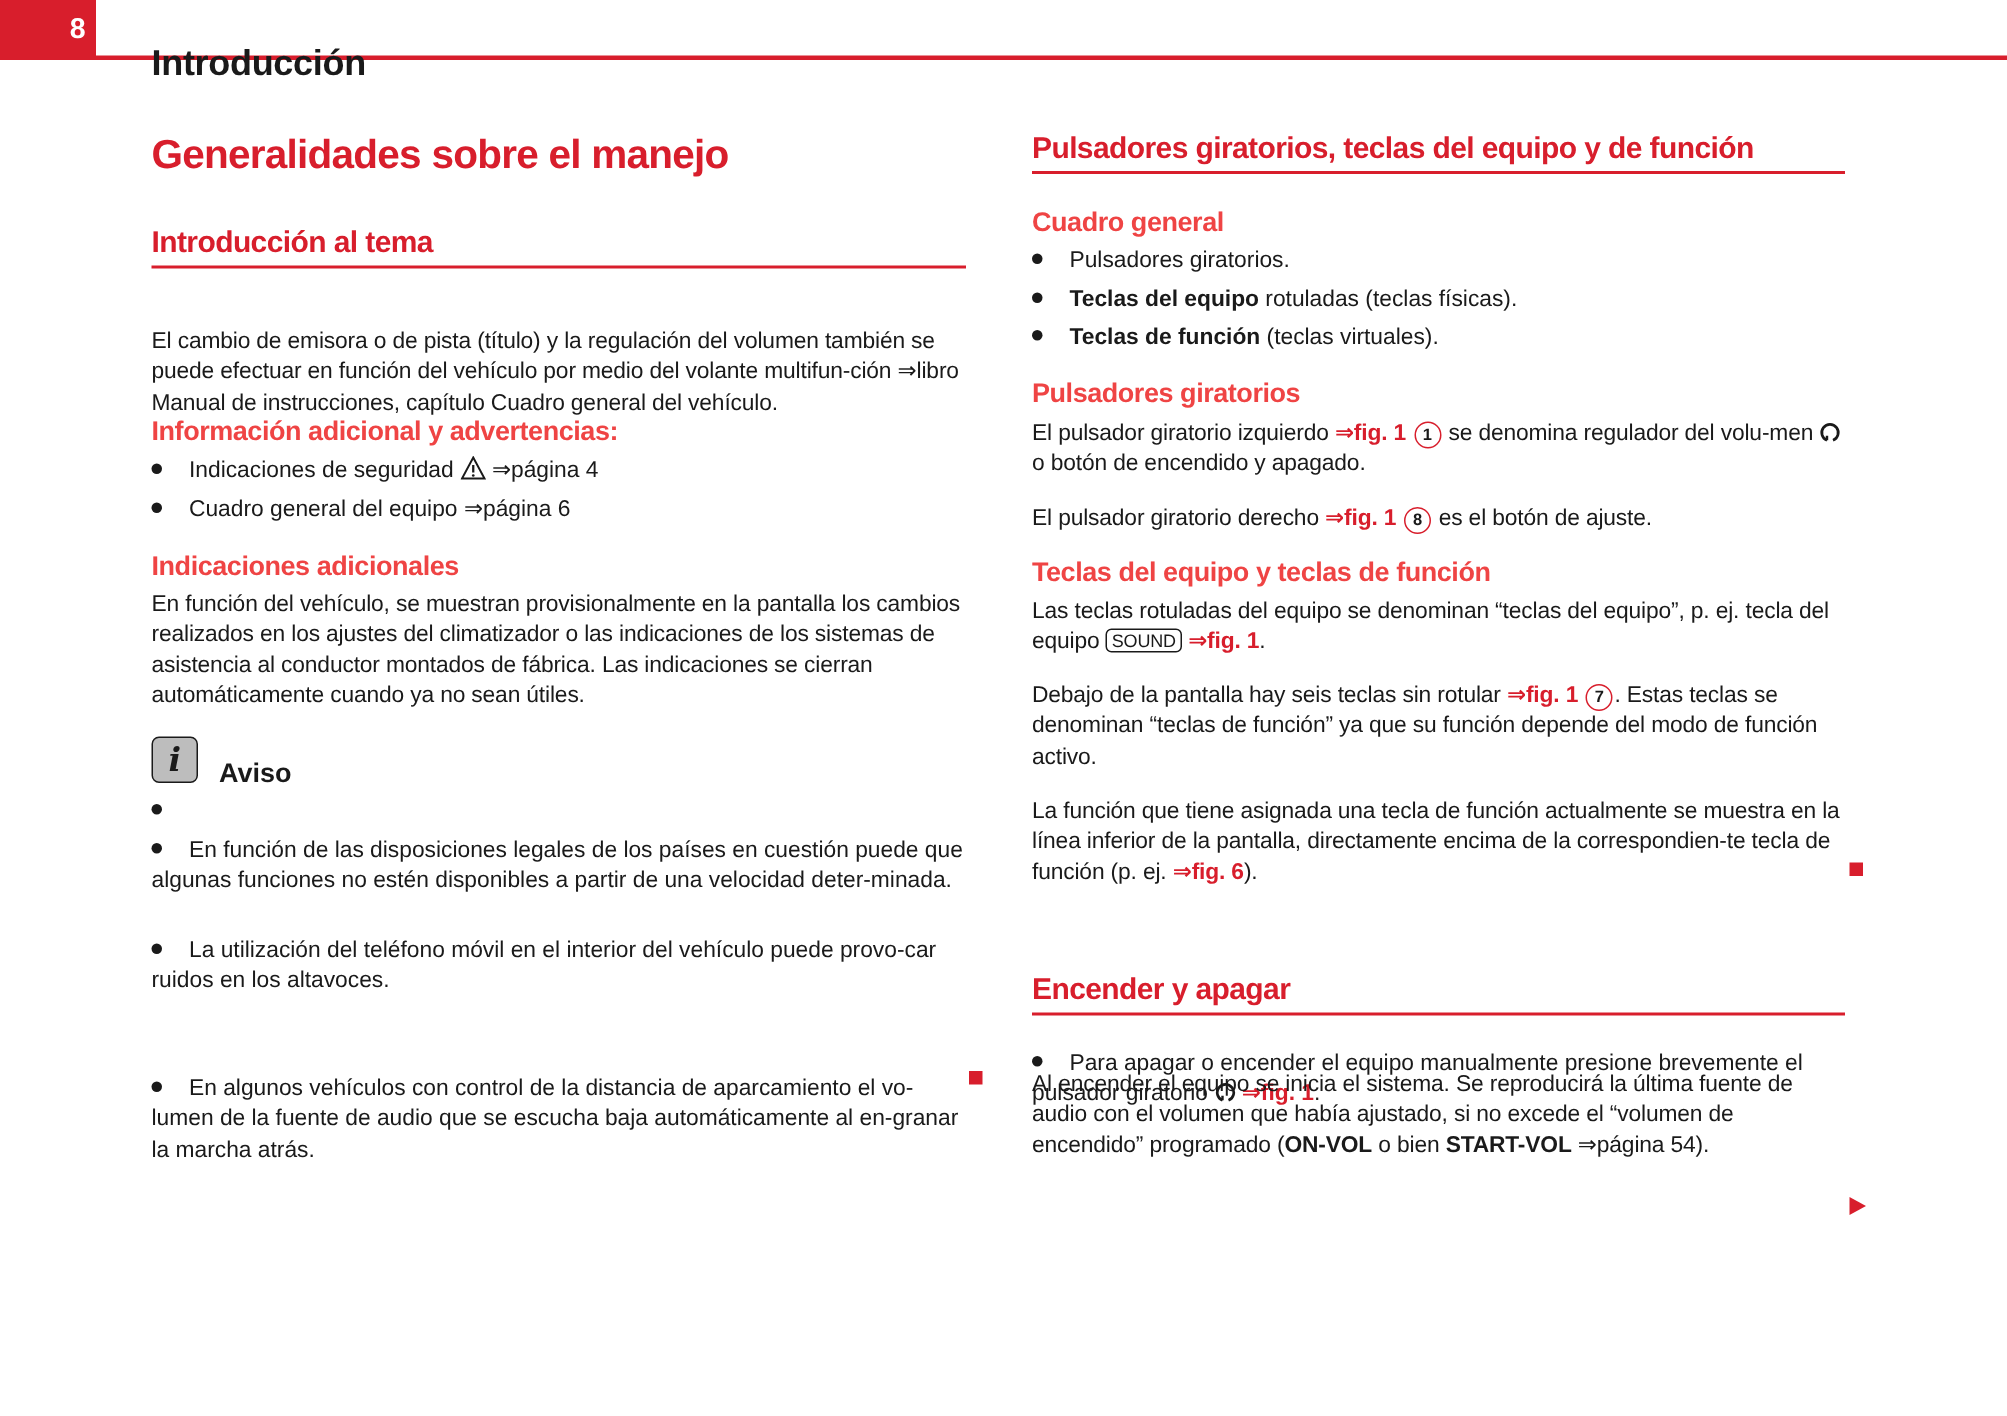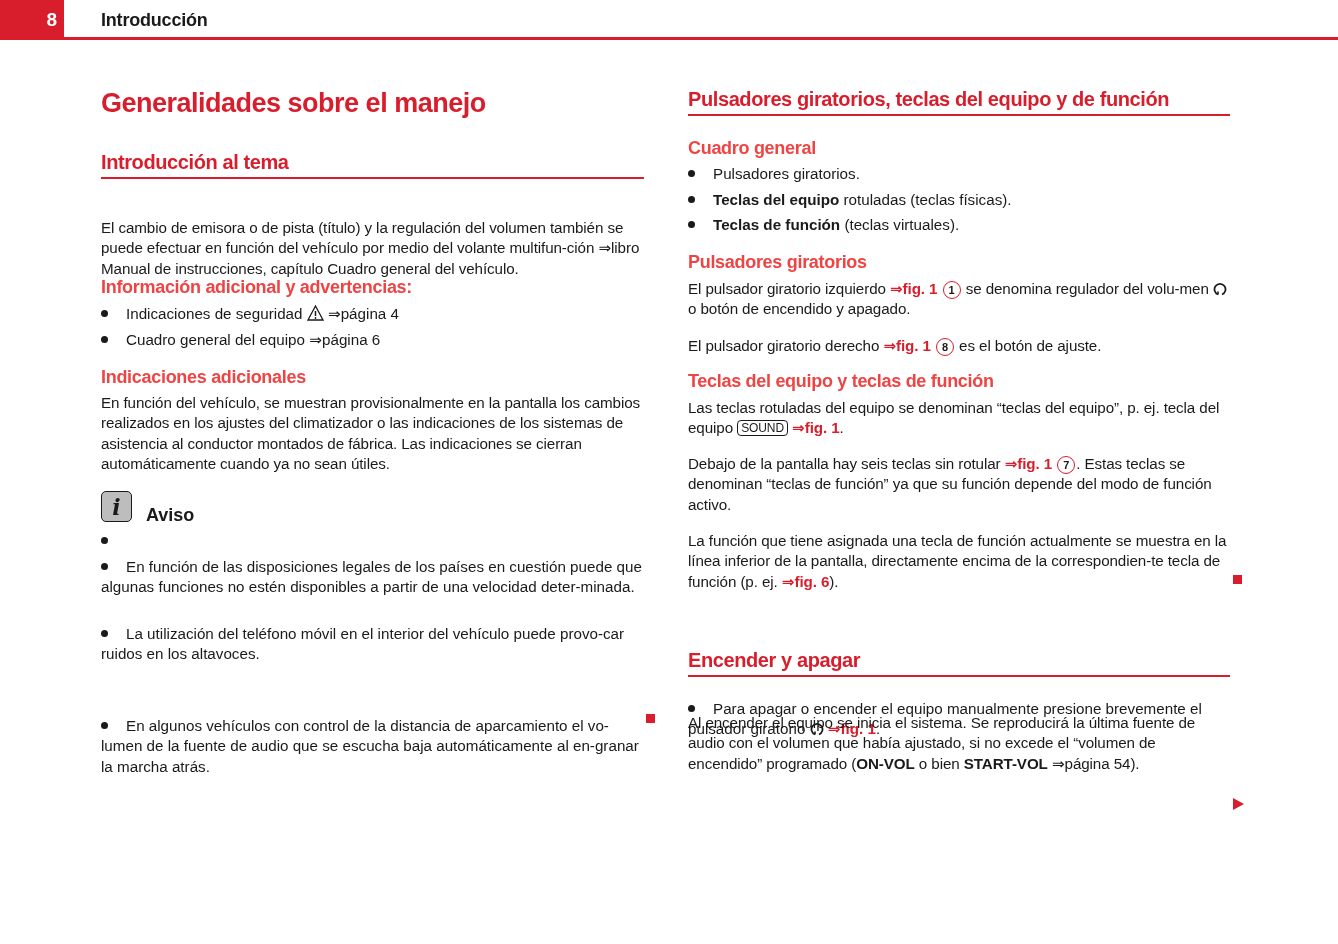--- a/index.html
+++ b/index.html
@@ -8,21 +8,21 @@
     background: #ffffff; color: #1a1a1a;
     font-family: "Liberation Sans", "DejaVu Sans", sans-serif;
   }
   .header { position: absolute; left: 0; top: 0; width: 1338px; height: 40px; }
   .page-num-box {
     position: absolute; left: 0; top: 0; width: 64px; height: 40px;
     background: #d81e2c; color: #fff; font-weight: bold; font-size: 19px;
     display: flex; align-items: center; justify-content: flex-end; padding-right: 7px; box-sizing: border-box;
   }
   .header-line { position: absolute; left: 64px; top: 37px; width: 1274px; height: 3px; background: #d81e2c; }
-  .header-title { position: absolute; left: 101px; top: 10px; font-size: 18px; font-weight: bold; color: #1a1a1a; letter-spacing: -0.2px; }
+  .header-title { position: absolute; left: 101px; top: 29px; font-size: 24px; font-weight: bold; color: #1a1a1a; letter-spacing: -0.2px; }
 
   .col { position: absolute; top: 0; }
   .col-left { left: 101px; width: 543px; }
   .col-right { left: 688px; width: 542px; }
 
   .h1 { position: absolute; left: 0; font-size: 27px; font-weight: bold; color: #d81e2c; letter-spacing: -0.5px; white-space: nowrap; }
   .h2 { position: absolute; left: 0; width: 100%; font-size: 20px; font-weight: bold; color: #d81e2c; letter-spacing: -0.4px;
         border-bottom: 2px solid #d81e2c; padding-bottom: 3px; white-space: nowrap; }
   .p { position: absolute; left: 0; width: 100%; font-size: 15.2px; line-height: 20.3px; color: #1a1a1a; letter-spacing: -0.1px; }
   .sub { position: absolute; left: 0; font-size: 18px; font-weight: bold; color: #ef4444; letter-spacing: -0.3px; white-space: nowrap; }

